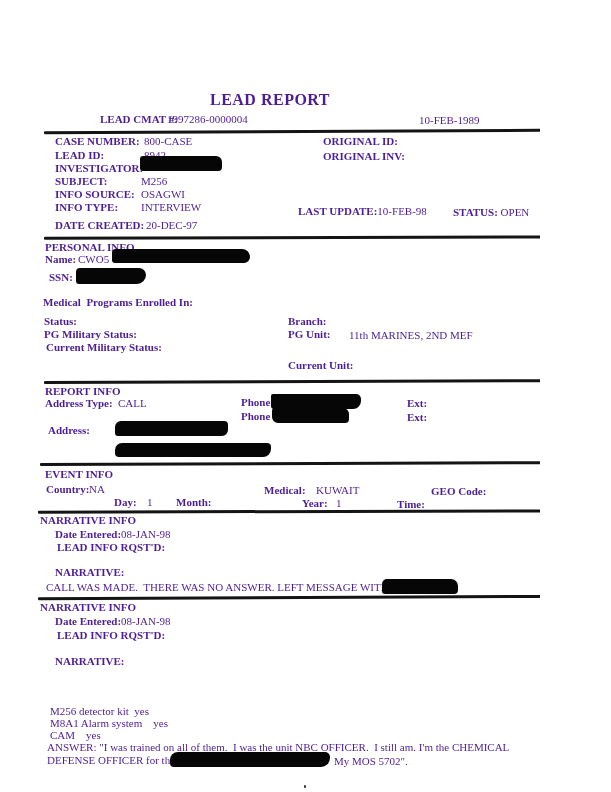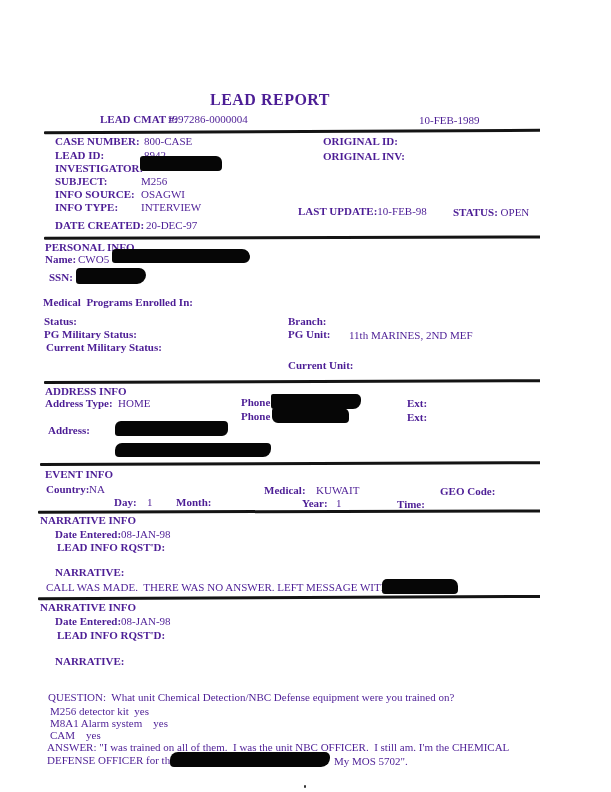--- a/index.html
+++ b/index.html
@@ -62,61 +62,60 @@
   <span class="t b" style="left:43px;top:252px">Medical  Programs Enrolled In:</span>
   <span class="t b" style="left:44px;top:271px">Status:</span>
   <span class="t b" style="left:288px;top:271px">Branch:</span>
   <span class="t b" style="left:44px;top:284px">PG Military Status:</span>
   <span class="t b" style="left:288px;top:284px">PG Unit:</span>
   <span class="t" style="left:349px;top:285px">11th MARINES, 2ND MEF</span>
   <span class="t b" style="left:46px;top:297px">Current Military Status:</span>
   <span class="t b" style="left:288px;top:315px">Current Unit:</span>
 
   <div class="rule" style="left:44px;top:336px;width:522px;height:2.5px;transform:rotate(-0.2deg)"></div>
-  <span class="t b" style="left:45px;top:341px">ADDRESS INFO</span>
+  <span class="t b" style="left:45px;top:341px">REPORT INFO</span>
   <span class="t b" style="left:45px;top:353px">Address Type:</span>
-  <span class="t" style="left:118px;top:353px">HOME</span>
+  <span class="t" style="left:118px;top:353px">CALL</span>
   <span class="t b" style="left:241px;top:352px">Phone 1:</span>
   <div class="redact" style="left:271px;top:350px;width:90px;height:15px;border-radius:2px 5px 8px 3px"></div>
   <span class="t b" style="left:407px;top:353px">Ext:</span>
   <span class="t b" style="left:241px;top:366px">Phone 2:</span>
   <div class="redact" style="left:272px;top:364px;width:77px;height:15px;border-radius:3px 6px 4px 6px"></div>
   <span class="t b" style="left:407px;top:367px">Ext:</span>
   <span class="t b" style="left:48px;top:380px">Address:</span>
   <div class="redact" style="left:115px;top:377px;width:113px;height:15px;border-radius:6px 4px 6px 3px"></div>
   <div class="redact" style="left:115px;top:399px;width:156px;height:14px;border-radius:7px 4px 8px 4px"></div>
 
   <div class="rule" style="left:40px;top:418px;width:527px;height:3px;transform:rotate(-0.2deg)"></div>
   <span class="t b" style="left:45px;top:424px">EVENT INFO</span>
   <span class="t b" style="left:46px;top:439px">Country:</span>
   <span class="t" style="left:89px;top:439px">NA</span>
   <span class="t b" style="left:264px;top:440px">Medical:</span>
   <span class="t" style="left:316px;top:440px">KUWAIT</span>
-  <span class="t b" style="left:440px;top:441px">GEO Code:</span>
+  <span class="t b" style="left:431px;top:441px">GEO Code:</span>
   <span class="t b" style="left:114px;top:452px">Day:</span>
   <span class="t" style="left:147px;top:452px">1</span>
   <span class="t b" style="left:176px;top:452px">Month:</span>
   <span class="t b" style="left:302px;top:453px">Year:</span>
   <span class="t" style="left:336px;top:453px">1</span>
   <span class="t b" style="left:397px;top:454px">Time:</span>
 
   <div class="rule" style="left:38px;top:466px;width:529px;height:3px;transform:rotate(-0.15deg)"></div>
   <span class="t b" style="left:40px;top:470px">NARRATIVE INFO</span>
   <span class="t" style="left:55px;top:484px"><span class="b">Date Entered:</span><span>08-JAN-98</span></span>
   <span class="t b" style="left:57px;top:497px">LEAD INFO RQST'D:</span>
   <span class="t b" style="left:55px;top:522px">NARRATIVE:</span>
   <span class="t" style="left:46px;top:537px">CALL WAS MADE.  THERE WAS NO ANSWER. LEFT MESSAGE WITH </span>
   <div class="redact" style="left:382px;top:535px;width:76px;height:15px;border-radius:5px 7px 4px 3px"></div>
 
   <div class="rule" style="left:38px;top:552px;width:529px;height:2.5px;transform:rotate(-0.25deg)"></div>
   <span class="t b" style="left:40px;top:557px">NARRATIVE INFO</span>
   <span class="t" style="left:55px;top:571px"><span class="b">Date Entered:</span><span>08-JAN-98</span></span>
   <span class="t b" style="left:57px;top:585px">LEAD INFO RQST'D:</span>
   <span class="t b" style="left:55px;top:611px">NARRATIVE:</span>
-  <span class="t" style="left:48px;top:647px">QUESTION:  What unit Chemical Detection/NBC Defense equipment were you trained on?</span>
   <span class="t" style="left:50px;top:661px">M256 detector kit  yes</span>
   <span class="t" style="left:50px;top:673px">M8A1 Alarm system    yes</span>
   <span class="t" style="left:50px;top:685px">CAM    yes</span>
   <span class="t" style="left:47px;top:697px"><span>ANSWER: "I was trained on </span><span class="ul">all of them.</span><span>  I was the unit NBC OFFICER.  I still am. I'm the CHEMICAL</span></span>
   <span class="t" style="left:47px;top:710px">DEFENSE OFFICER for the </span>
   <div class="redact" style="left:170px;top:708px;width:160px;height:15px;border-radius:8px 5px 9px 4px"></div>
   <span class="t" style="left:334px;top:711px">My MOS 5702".</span>
 
   <div class="dot" style="left:304px;top:741px"></div>
 

